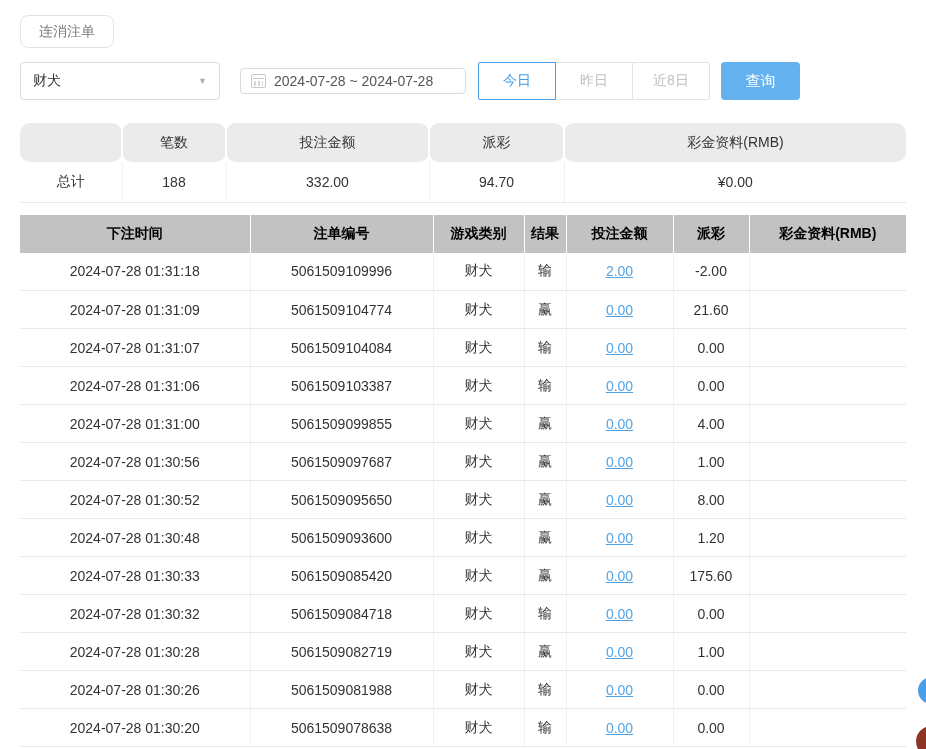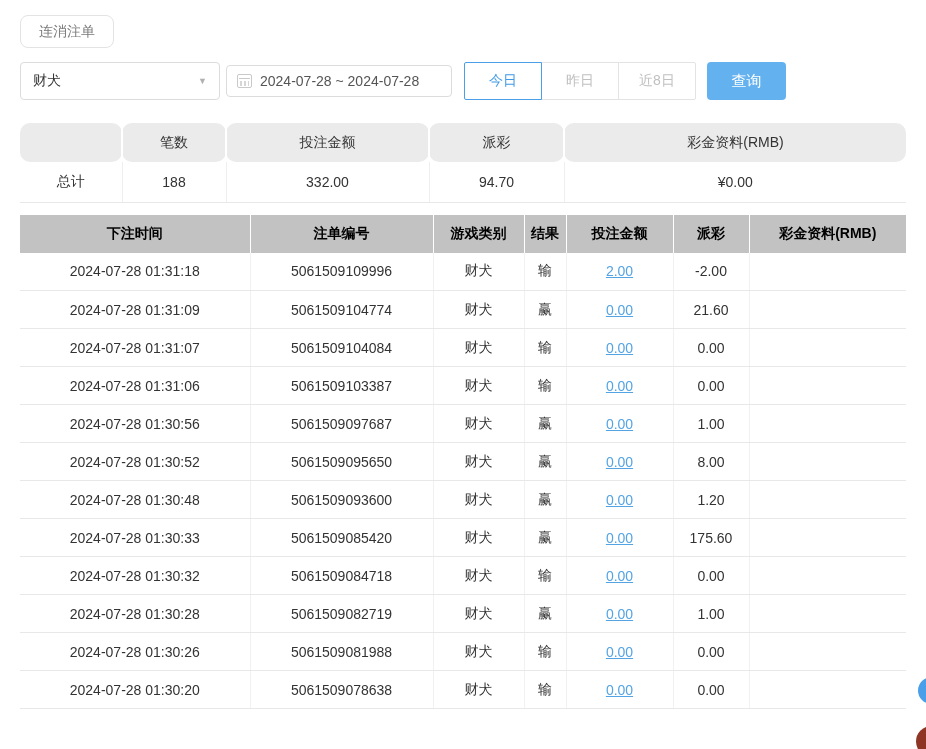--- a/index.html
+++ b/index.html
@@ -43,24 +43,24 @@
   
   .filter-bar { display: flex; align-items: center; margin-bottom: 23px; }
   .select-box {
     width: 200px; height: 38px;
     border: 1px solid #dcdcdc; border-radius: 4px;
     display: flex; align-items: center; justify-content: space-between;
     padding: 0 12px; background: #fff; cursor: pointer;
   }
   .select-box .caret { color: #b0b0b0; font-size: 9px; }
   .date-box {
-    width: 226px; height: 32px;
+    width: 226px; height: 26px;
     border: 1px solid #dcdcdc; border-radius: 4px;
     display: flex; align-items: center;
-    padding: 0 10px; margin-left: 6px;
+    padding: 0 10px; margin-left: 20px;
     background: #fff; color: #555; cursor: pointer;
   }
   .cal-icon {
     width: 15px; height: 14px; margin-right: 8px; position: relative;
     border: 1px solid #c9c9c9; border-radius: 2px; flex: 0 0 auto;
   }
   .cal-icon:before {
     content: ""; position: absolute; left: 1px; right: 1px; top: 3px;
     border-top: 1px solid #c9c9c9;
   }
@@ -231,20 +231,29 @@
         <tr>
           <td>2024-07-28 01:31:06</td>
           <td>5061509103387</td>
           <td>财犬</td>
           <td>输</td>
           <td><span class="amount-link">0.00</span></td>
           <td>0.00</td>
           <td></td>
         </tr>
         <tr>
+          <td>2024-07-28 01:31:00</td>
+          <td>5061509099855</td>
+          <td>财犬</td>
+          <td>赢</td>
+          <td><span class="amount-link">0.00</span></td>
+          <td>4.00</td>
+          <td></td>
+        </tr>
+        <tr>
           <td>2024-07-28 01:30:56</td>
           <td>5061509097687</td>
           <td>财犬</td>
           <td>赢</td>
           <td><span class="amount-link">0.00</span></td>
           <td>1.00</td>
           <td></td>
         </tr>
         <tr>
           <td>2024-07-28 01:30:52</td>

